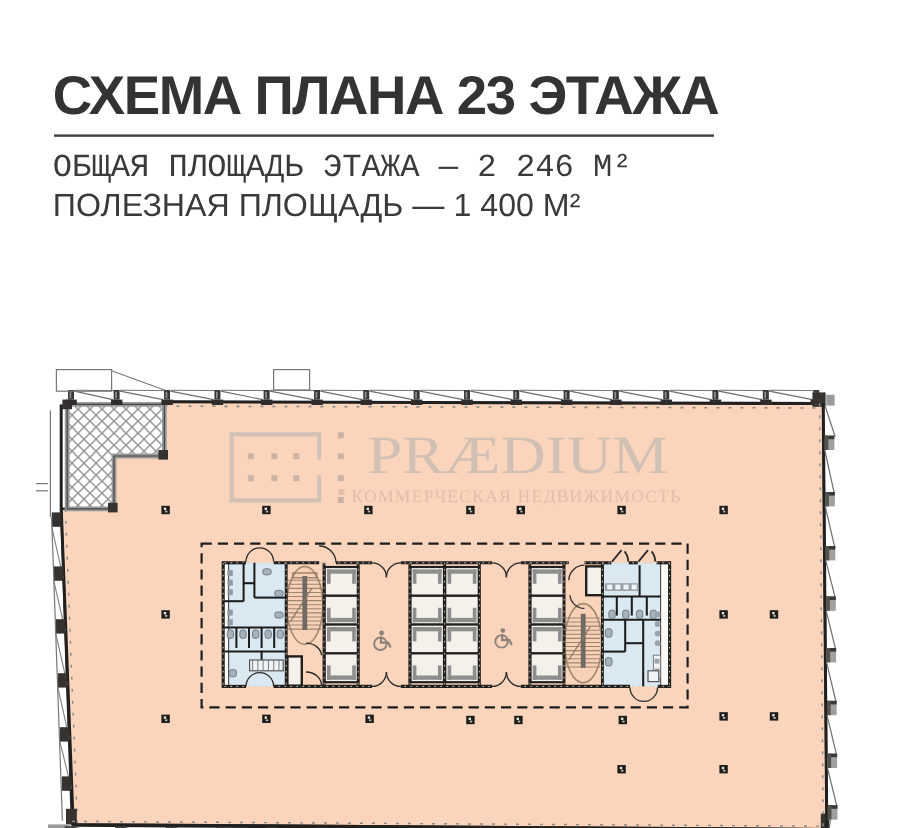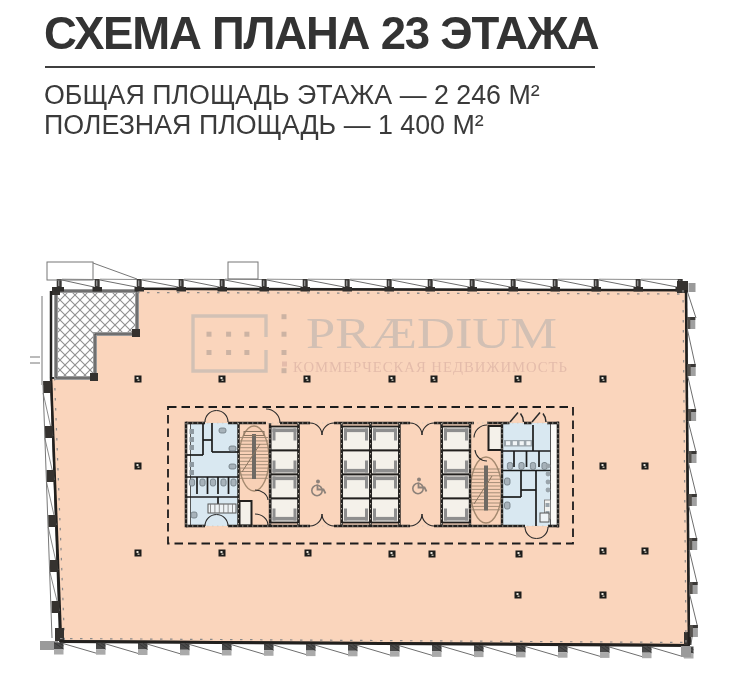--- a/index.html
+++ b/index.html
@@ -1,20 +1,20 @@
 <!DOCTYPE html>
 <html><head>
 <meta charset="utf-8">
 <style>
   html,body { margin:0; padding:0; background:#ffffff; width:755px; height:690px; overflow:hidden; }
-  #page { position:relative; width:755px; height:630px; font-family:"Liberation Sans", sans-serif; }
+  #page { position:relative; width:755px; height:630px; font-family:"Liberation Sans", sans-serif;margin-top:46px; }
   #title { position:absolute; left:44px; top:8px; font-size:45.5px; font-weight:700; color:#333333; letter-spacing:-1.2px; white-space:nowrap; }
   #rule  { position:absolute; left:45px; top:66px; width:550px; height:0; border-top:2px solid #3f3f3f; }
   .sub   { position:absolute; left:44px; color:#3a3a3a; font-size:26.8px; font-weight:400; letter-spacing:0px; white-space:nowrap; }
-  #sub1  { top:80px; }
+  #sub1  { top:80px;font-family:Liberation Mono, monospace; }
   #sub2  { top:110px; }
 </style>
 </head>
 <body>
 <div id="page">
 
   <div id="title">СХЕМА ПЛАНА 23 ЭТАЖА</div>
 
   <div id="rule"></div>
 

